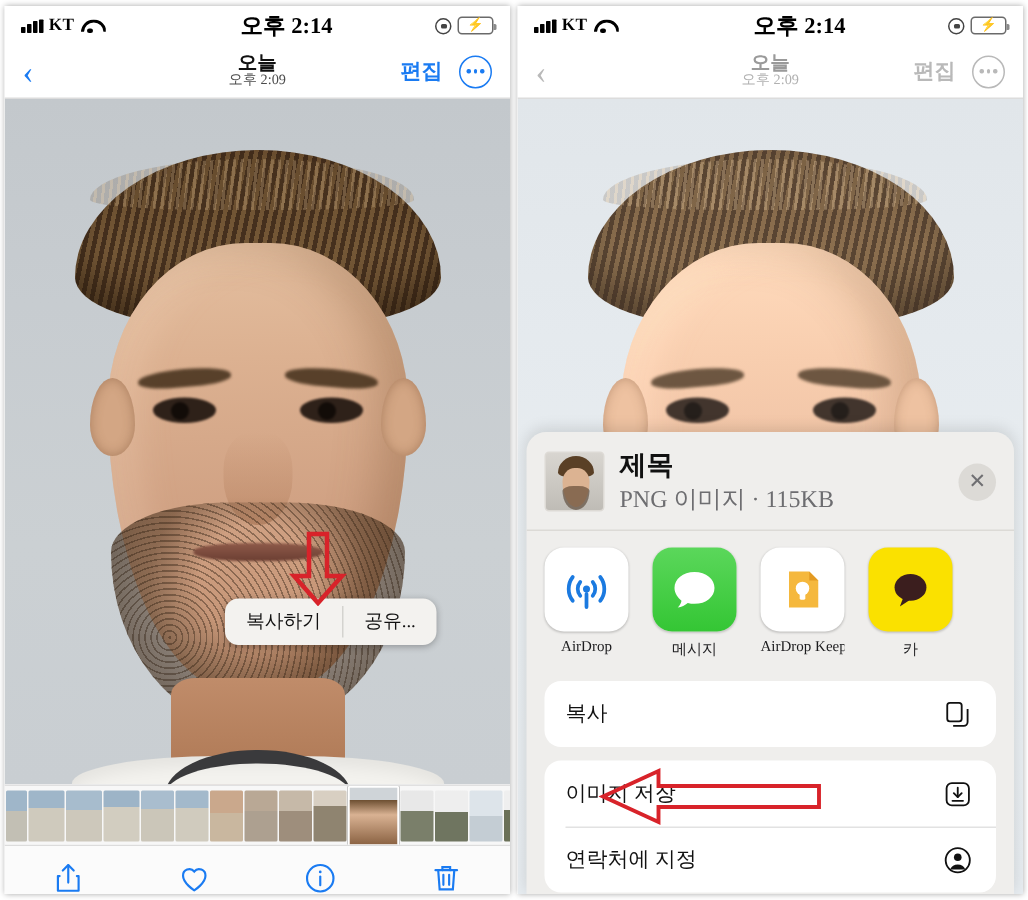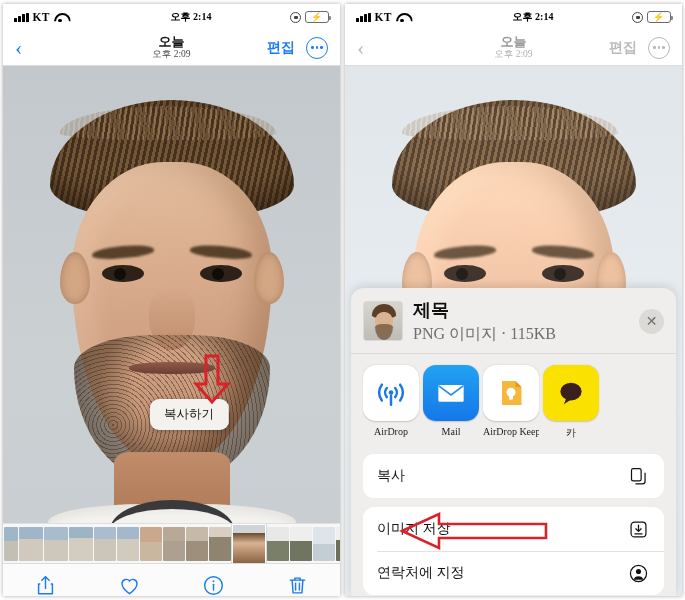--- a/index.html
+++ b/index.html
@@ -39,21 +39,21 @@
     content:""; position:absolute; left:0; top:1px; width:13px; height:13px;
     border:2.4px solid #000; border-radius:50%;
     clip-path: polygon(0 0, 100% 0, 100% 48%, 0 48%);
   }
   .wifi::after{
     content:""; position:absolute; left:4.8px; top:6.6px; width:3.4px; height:3.4px;
     background:#000; border-radius:50%;
   }
   .sb-time {
     position:absolute; left:0; right:0; text-align:center;
-    font-size:10px; font-weight:bold; pointer-events:none;padding-left:39px;
+    font-size:15px; font-weight:bold; pointer-events:none;padding-left:39px;
   }
   .sb-right { margin-left:auto; display:flex; align-items:center; gap:4px; }
   .lockrot { width:11px; height:11px; border:1.3px solid #444; border-radius:50%; position:relative;}
   .lockrot::after{content:""; position:absolute; left:3px; top:3px; width:3.5px; height:3.5px; background:#444; border-radius:1px;}
   .batt { position:relative; width:24px; height:11.5px; border:1.3px solid #6a6a6a; border-radius:3px; padding:1px;}
   .batt::after{content:""; position:absolute; right:-3.2px; top:3.4px; width:2px; height:4px; background:#8a8a8a; border-radius:0 1px 1px 0;}
   .batt .fill{ width:100%; height:100%; background:#4cd763; border-radius:1.5px; }
   .bolt { position:absolute; left:50%; top:50%; transform:translate(-50%,-50%); font-size:9px; color:#fff; line-height:1;}
 
   
@@ -196,21 +196,21 @@
   .ss-meta { margin-left:10px; line-height:1.25; }
   .ss-title { font-size:18px; font-weight:bold; color:#111; }
   .ss-sub { font-size:16px; color:#6d6d70; margin-top:2px; }
   .ss-close {
     margin-left:auto; width:25px; height:25px; border-radius:50%;
     background:#dcdad6; display:flex; align-items:center; justify-content:center;
     color:#6f6f72; font-size:14px; cursor:pointer;
   }
   .ss-divider { height:0.5px; background:#dcdad6; margin:0 0 0 0; }
 
-  .apps-row { display:flex; gap:4px; padding:12px 12px 10px 12px; overflow:hidden; }
+  .apps-row { display:flex; gap:16px; padding:12px 12px 10px 12px; overflow:hidden; }
   .app { width:56px; flex:0 0 auto; text-align:center; cursor:pointer; }
   .app-icon {
     width:56px; height:56px; border-radius:13px; margin-bottom:5px;
     display:flex; align-items:center; justify-content:center; overflow:hidden;
     box-shadow:0 0.5px 1.5px rgba(0,0,0,.18);
   }
   .app-label { font-size:10px; color:#1c1c1e; white-space:nowrap; overflow:hidden; text-overflow:clip;}
   .ic-airdrop { background:#fff; }
   .ic-msg { background: linear-gradient(180deg,#5bd75b,#34c634); }
   .ic-mail { background: linear-gradient(180deg,#22a2f2,#1577e8); }
@@ -293,20 +293,21 @@
         </div>
       </div>
 
       <svg class="red-arrow-down" viewBox="0 0 40 50">
         <polygon points="14,2 26,2 26,30 36,30 20,48 4,30 14,30" fill="none" stroke="#d8232a" stroke-width="3" stroke-linejoin="miter"></polygon>
       </svg>
 
       <div class="ctx-menu">
         <div class="ctx-item">복사하기</div>
         <div class="ctx-sep"></div>
+        <div class="ctx-item">공유...</div>
       </div>
     </div>
 
     <div class="filmstrip">
       <div class="thumb" style="width:14px;background:linear-gradient(180deg,#9fb6c9 40%,#c2bfb4 40%)"></div>
       <div class="thumb" style="width:24px;background:linear-gradient(180deg,#9fb6c9 35%,#cfcabd 35%)"></div>
       <div class="thumb" style="width:24px;background:linear-gradient(180deg,#a7bccd 38%,#cdc8bb 38%)"></div>
       <div class="thumb" style="width:24px;background:linear-gradient(180deg,#9db4c7 32%,#d2cdc0 32%)"></div>
       <div class="thumb" style="width:22px;background:linear-gradient(180deg,#a9bdce 36%,#cbc6b9 36%)"></div>
       <div class="thumb" style="width:22px;background:linear-gradient(180deg,#a3b9cb 34%,#d0cbbe 34%)"></div>
@@ -437,30 +438,29 @@
               <path d="M35 33a15.5 15.5 0 0 0 0-19"></path>
               <path d="M19 29a8.5 8.5 0 0 1 0-11"></path>
               <path d="M29 29a8.5 8.5 0 0 0 0-11"></path>
               <circle cx="24" cy="23.5" r="2.8" fill="#1b7ae0" stroke="none"></circle>
               <path d="M24 27.5V38" stroke-width="3"></path>
             </svg>
           </div>
           <div class="app-label">AirDrop</div>
         </div>
 
-
         <div class="app">
-          <div class="app-icon ic-mail">
-            <svg viewBox="0 0 48 48" width="38" height="38">
-              <rect x="8" y="14" width="32" height="21" rx="1.5" fill="#fff"></rect>
-              <path d="M8.5 15L24 26.5 39.5 15" fill="none" stroke="#2a8fe8" stroke-width="2.2"></path>
+          <div class="app-icon ic-msg">
+            <svg viewBox="0 0 48 48" width="40" height="40">
+              <path d="M24 10c9.4 0 16 5.7 16 12.7 0 7-6.6 12.7-16 12.7-1.9 0-3.7-.2-5.4-.7-2 1.7-5 3.3-8 3.6 1.6-1.5 2.7-3.6 3-5.4C10.7 30.6 8 26.9 8 22.7 8 15.7 14.6 10 24 10z" fill="#fff"></path>
             </svg>
           </div>
-          <div class="app-label">Mail</div>
-        </div>
+          <div class="app-label">메시지</div>
+        </div>
+
 
         <div class="app">
           <div class="app-icon ic-keep">
             <svg viewBox="0 0 48 48" width="36" height="36">
               <path d="M12 8h18l8 8v24H12z" fill="#f5b83d"></path>
               <path d="M30 8l8 8h-8z" fill="#e39a22"></path>
               <circle cx="24" cy="23" r="6" fill="#fff"></circle>
               <rect x="21.5" y="27" width="5" height="6" rx="1.2" fill="#fff"></rect>
             </svg>
           </div>

